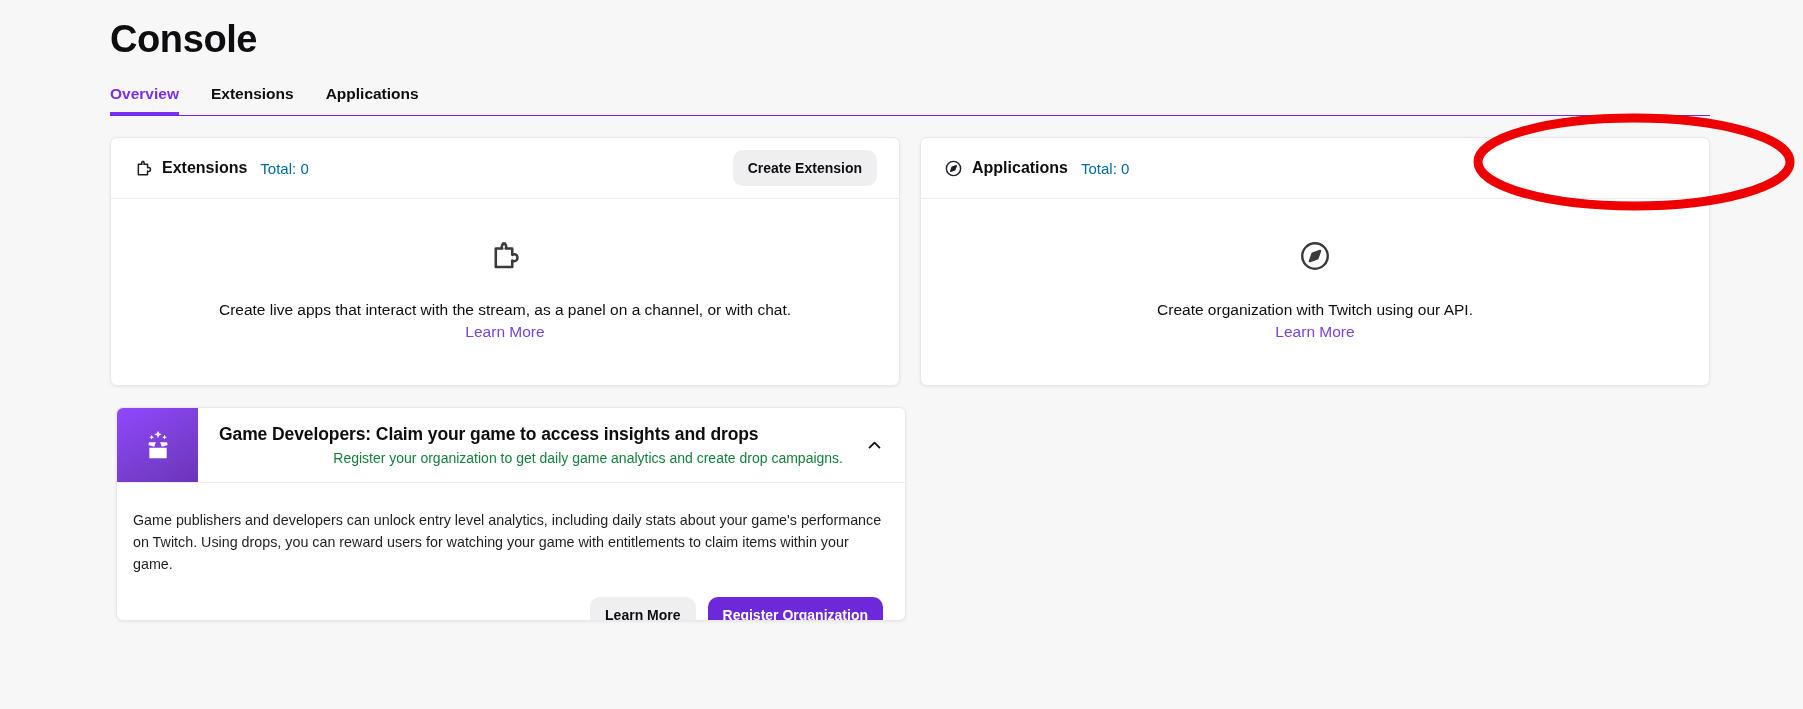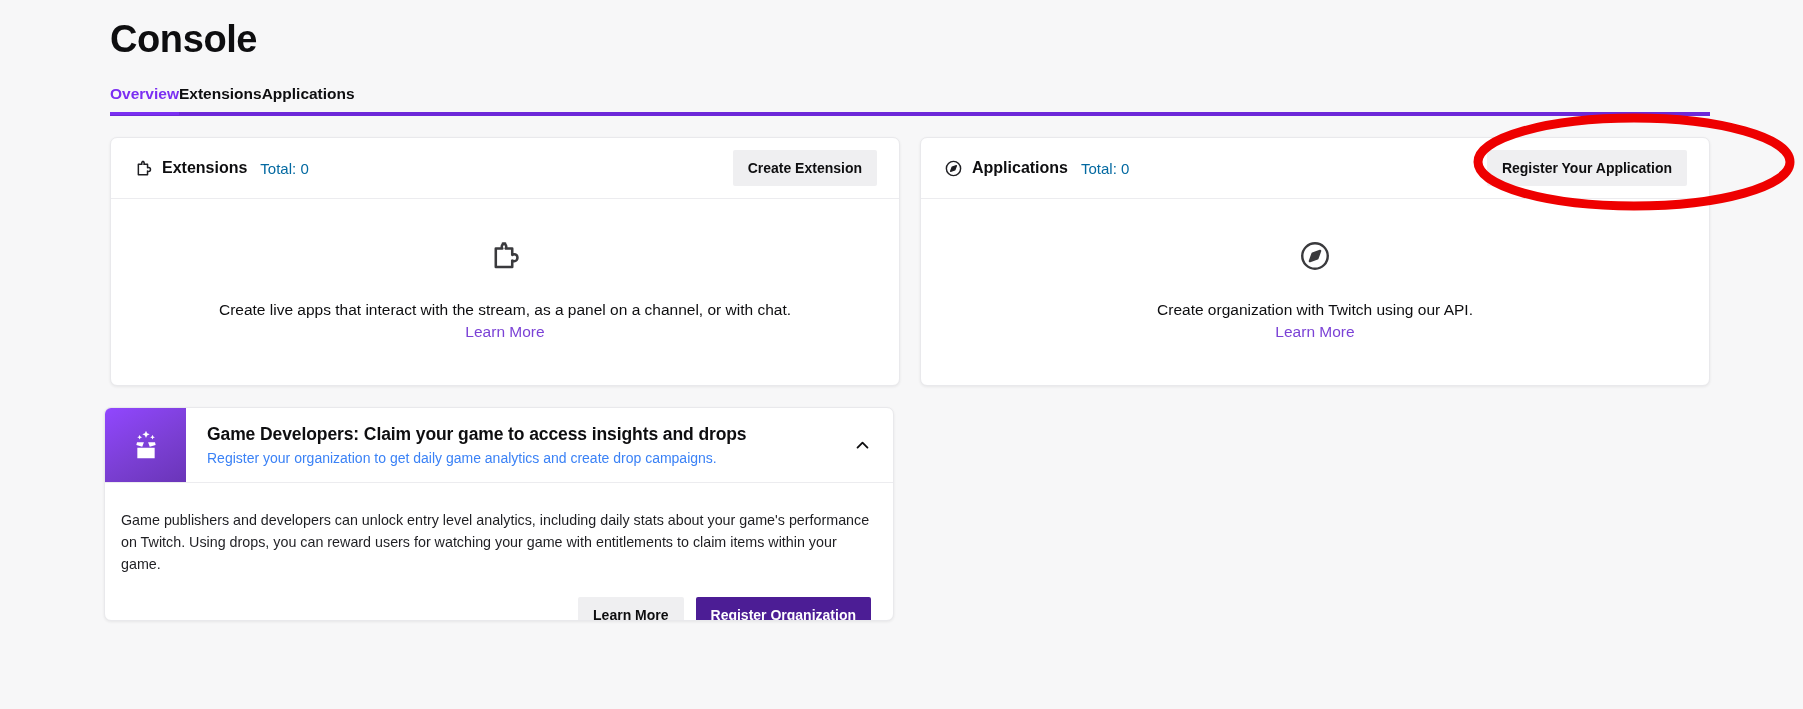--- a/index.html
+++ b/index.html
@@ -34,23 +34,24 @@
     letter-spacing: -0.4px;
     color: #0e0e10;
   }
 
   .tabbar {
     position: absolute;
     left: 110px;
     top: 84px;
     width: 1600px;
     height: 32px;
-    border-bottom: 4px solid #6d28d9;
+    border-bottom: 1px solid #6d28d9;
     display: flex;
     align-items: flex-start;
+    gap: 32px;
   }
   .tab {
     font-size: 15.5px;
     font-weight: 600;
     color: #0e0e10;
     padding-bottom: 9px;
     cursor: pointer;
     line-height: 19px;
     border-bottom: 3px solid transparent;
     margin-bottom: -2px;
@@ -106,34 +107,34 @@
   }
   .card-head .head-total {
     font-size: 15px;
     color: #0369a1;
     margin-left: 13px;
     font-weight: 400;
   }
 
   .btn {
     border: none;
-    border-radius: 2px;
+    border-radius: 10px;
     font-family: "Liberation Sans", sans-serif;
     font-size: 14px;
     font-weight: 700;
     cursor: pointer;
     line-height: 1;
   }
   .btn-secondary {
     background: #efeff1;
     color: #0e0e10;
     padding: 11px 15px;
   }
   .btn-primary {
-    background: #4c1d95;
+    background: #6d28d9;
     color: #ffffff;
     padding: 11px 15px;
     text-align: right;
   }
   .head-button {
     position: absolute;
     right: 22px;
     top: 50%;
     transform: translateY(-50%);
   }
@@ -159,21 +160,21 @@
   .empty-link {
     font-size: 15.5px;
     color: #7b42d6;
     text-decoration: none;
     margin-top: 3px;
     cursor: pointer;
   }
 
   
   #promo-card {
-    left: 104px;
+    left: 116px;
     top: 407px;
     width: 790px;
     height: 214px;
     overflow: hidden;
   }
   .promo-head {
     display: flex;
     align-items: stretch;
     height: 75px;
     border-bottom: 1px solid #ececef;
@@ -195,22 +196,23 @@
     padding-left: 21px;
   }
   .promo-title {
     font-size: 17.5px;
     font-weight: 700;
     color: #0e0e10;
     letter-spacing: -0.1px;
   }
   .promo-sub {
     font-size: 14px;
-    color: #3b82f6;
+    color: #15803d;
     margin-top: 5px;
+    text-align: right;
   }
   .promo-toggle {
     width: 62px;
     display: flex;
     align-items: center;
     justify-content: center;
     color: #0e0e10;
     cursor: pointer;
   }
   .promo-body {
@@ -278,21 +280,20 @@
   <div class="card" id="applications-card">
     <div class="card-head">
       <span class="head-icon">
         <svg width="19" height="19" viewBox="0 0 24 24" fill="none" stroke="currentColor" stroke-width="1.8">
           <circle cx="12" cy="12" r="9"></circle>
           <path d="M15.6 8.4l-1.9 5.3-5.3 1.9 1.9-5.3z" fill="currentColor" stroke-linejoin="round"></path>
         </svg>
       </span>
       <span class="head-title">Applications</span>
       <span class="head-total">Total: 0</span>
-      <button class="btn btn-secondary head-button">Register Your Application</button>
     </div>
     <div class="card-body">
       <span class="empty-icon">
         <svg width="34" height="34" viewBox="0 0 24 24" fill="none" stroke="currentColor" stroke-width="1.7">
           <circle cx="12" cy="12" r="9"></circle>
           <path d="M15.6 8.4l-1.9 5.3-5.3 1.9 1.9-5.3z" fill="currentColor" stroke-linejoin="round"></path>
         </svg>
       </span>
       <div class="empty-text">Create organization with Twitch using our API.</div>
       <a class="empty-link">Learn More</a>

